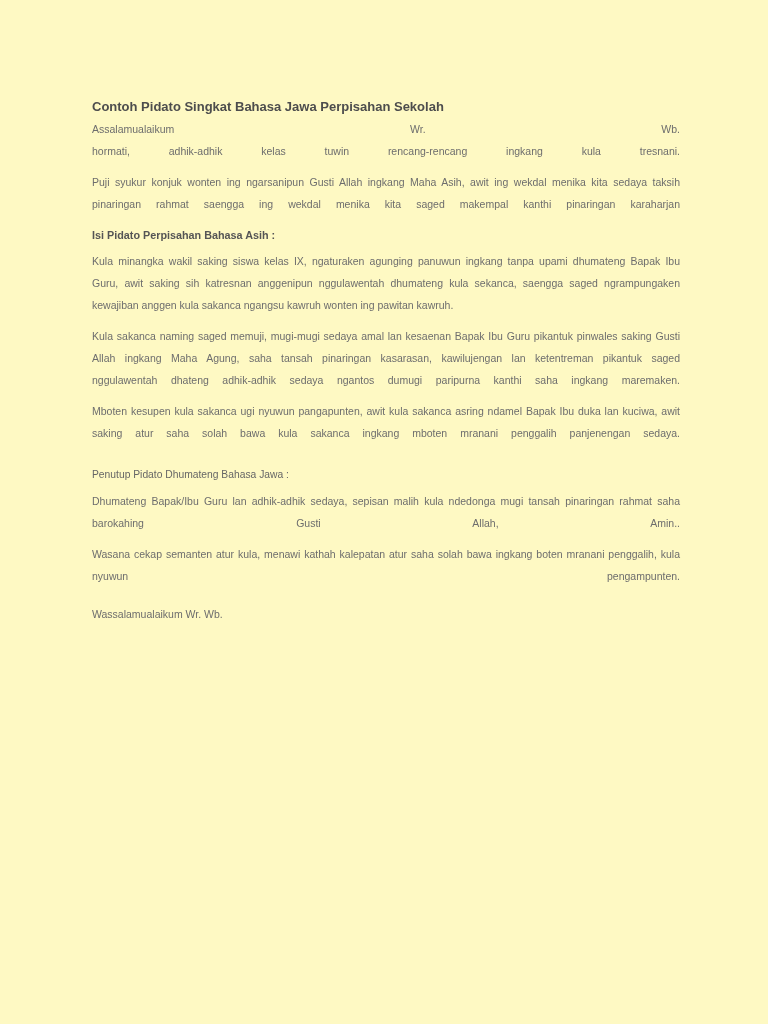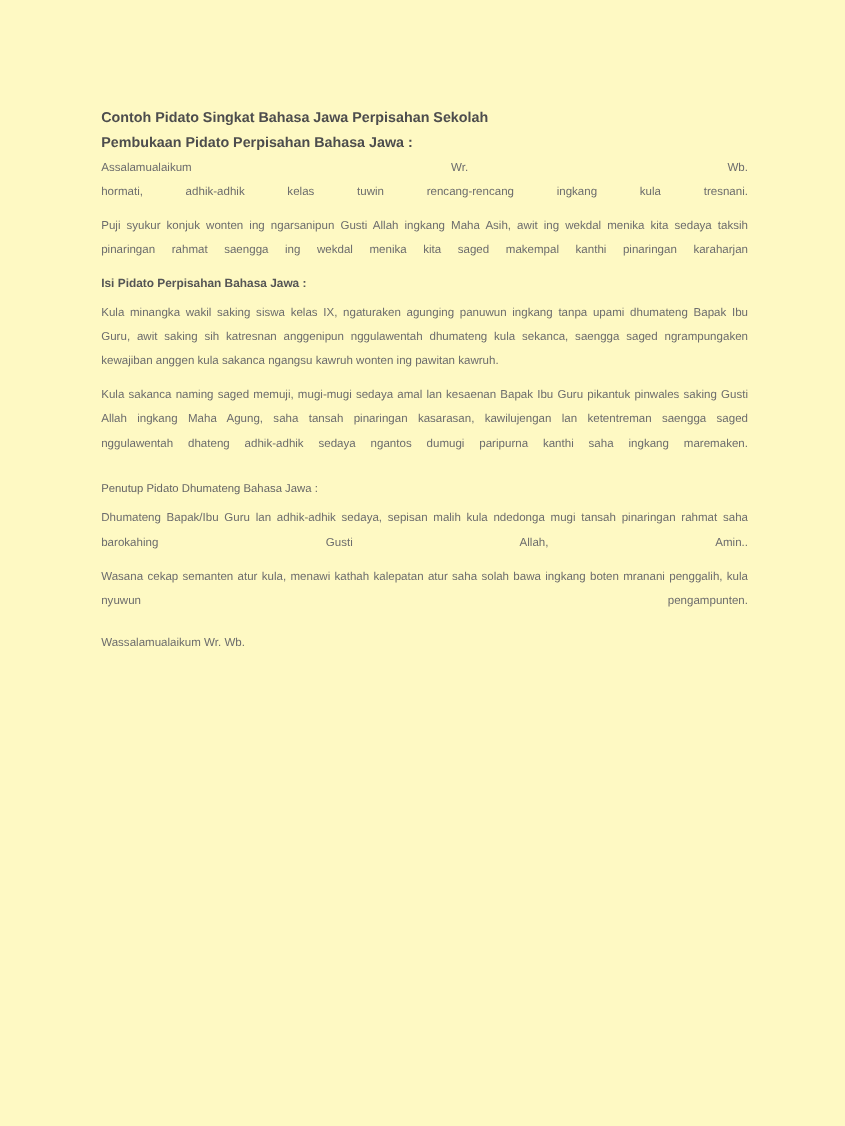--- a/index.html
+++ b/index.html
@@ -54,44 +54,47 @@
   }
   .block.signoff { margin-top: 16px; }
 </style>
 </head>
 <body>
 
 <div class="page">
   <div class="doc" id="doc">
       <div class="block title">
         <div class="line plain">Contoh Pidato Singkat Bahasa Jawa Perpisahan Sekolah</div>
-        <div class="line plain">Pembukaan Pidato Perpisahan Bahasa Jawa :</div>
       </div>
       <div class="block salutation">
         <div class="line stretched">Assalamualaikum Wr. Wb.</div>
       </div>
       <div class="block paragraph">
         <div class="line stretched">hormati, adhik-adhik kelas tuwin rencang-rencang ingkang kula tresnani.</div>
       </div>
       <div class="block paragraph">
         <div class="line stretched">Puji syukur konjuk wonten ing ngarsanipun Gusti Allah ingkang Maha Asih, awit ing wekdal menika kita sedaya taksih</div>
         <div class="line stretched">pinaringan rahmat saengga ing wekdal menika kita saged makempal kanthi pinaringan karaharjan</div>
       </div>
       <div class="block heading">
-        <div class="line plain">Isi Pidato Perpisahan Bahasa Jawa :</div>
+        <div class="line plain">Isi Pidato Perpisahan Bahasa Asih :</div>
       </div>
       <div class="block paragraph">
         <div class="line stretched">Kula minangka wakil saking siswa kelas IX, ngaturaken agunging panuwun ingkang tanpa upami dhumateng Bapak Ibu</div>
         <div class="line stretched">Guru, awit saking sih katresnan anggenipun nggulawentah dhumateng kula sekanca, saengga saged ngrampungaken</div>
         <div class="line plain">kewajiban anggen kula sakanca ngangsu kawruh wonten ing pawitan kawruh.</div>
       </div>
       <div class="block paragraph">
         <div class="line stretched">Kula sakanca naming saged memuji, mugi-mugi sedaya amal lan kesaenan Bapak Ibu Guru pikantuk pinwales saking Gusti</div>
-        <div class="line stretched">Allah ingkang Maha Agung, saha tansah pinaringan kasarasan, kawilujengan lan ketentreman saengga saged</div>
+        <div class="line stretched">Allah ingkang Maha Agung, saha tansah pinaringan kasarasan, kawilujengan lan ketentreman pikantuk saged</div>
         <div class="line stretched">nggulawentah dhateng adhik-adhik sedaya ngantos dumugi paripurna kanthi saha ingkang maremaken.</div>
+      </div>
+      <div class="block paragraph">
+        <div class="line stretched">Mboten kesupen kula sakanca ugi nyuwun pangapunten, awit kula sakanca asring ndamel Bapak Ibu duka lan kuciwa, awit</div>
+        <div class="line stretched">saking atur saha solah bawa kula sakanca ingkang mboten mranani penggalih panjenengan sedaya.</div>
       </div>
       <div class="block subheading">
         <div class="line plain">Penutup Pidato Dhumateng Bahasa Jawa :</div>
       </div>
       <div class="block paragraph">
         <div class="line stretched">Dhumateng Bapak/Ibu Guru lan adhik-adhik sedaya, sepisan malih kula ndedonga mugi tansah pinaringan rahmat saha</div>
         <div class="line stretched">barokahing Gusti Allah, Amin..</div>
       </div>
       <div class="block paragraph">
         <div class="line stretched">Wasana cekap semanten atur kula, menawi kathah kalepatan atur saha solah bawa ingkang boten mranani penggalih, kula</div>

